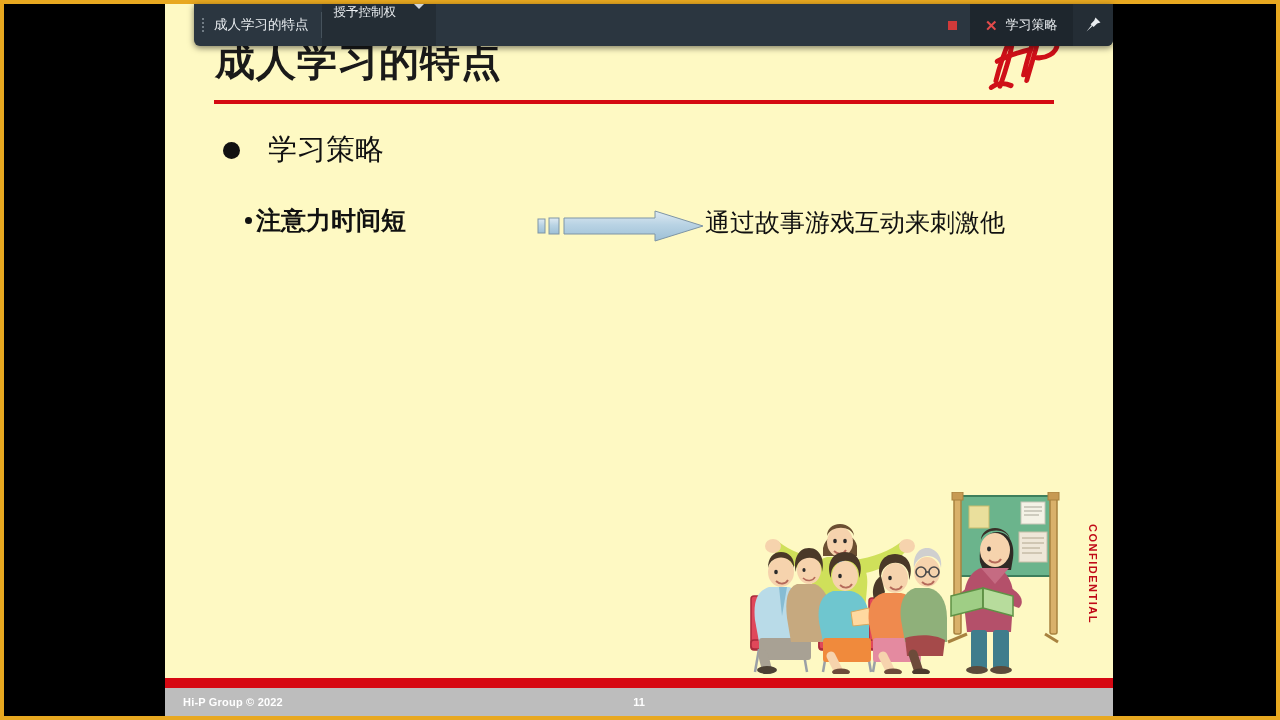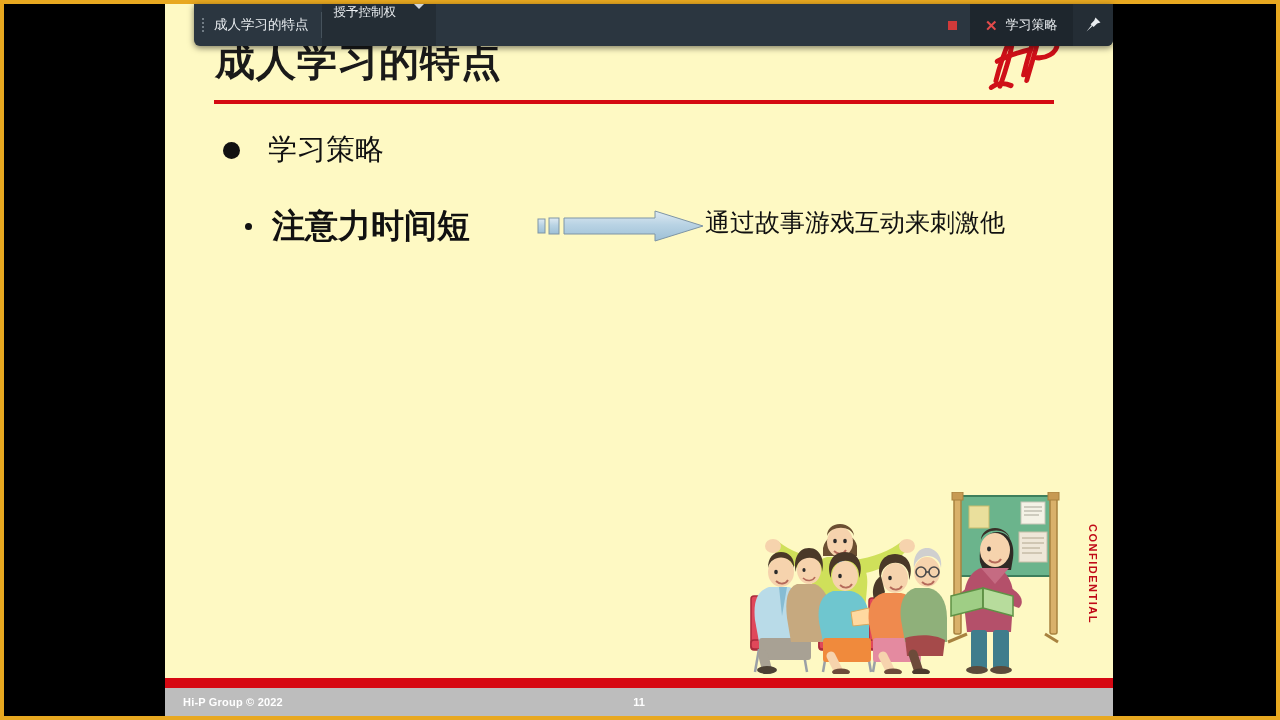--- a/index.html
+++ b/index.html
@@ -65,22 +65,22 @@
     font-size:29px; font-weight:normal; color:#111;
   }
   .dot-l1 {
     width:17px; height:17px; border-radius:50%;
     background:#111; flex:none;
   }
 
   .bullet-l2 {
     position:absolute;
     left:80px; top:200px;
-    display:flex; align-items:center; gap:20px;
-    font-size:33px; font-weight:bold; color:#111;
+    display:flex; align-items:center; gap:4px;
+    font-size:25px; font-weight:bold; color:#111;
   }
   .dot-l2 {
     width:7px; height:7px; border-radius:50%;
     background:#111; flex:none;
   }
 
   
   .arrow-wrap {
     position:absolute;
     left:372px; top:206px;

